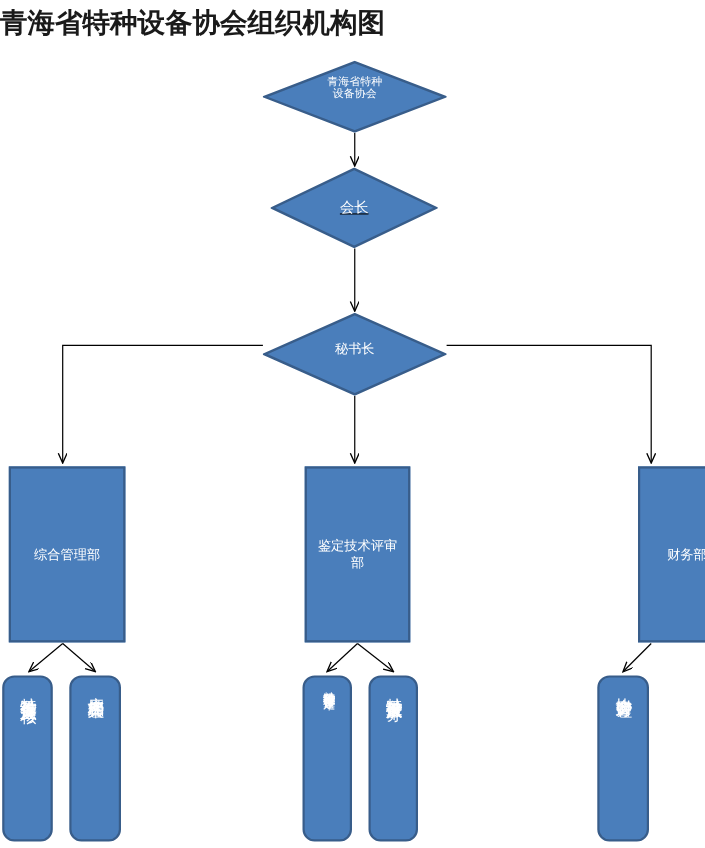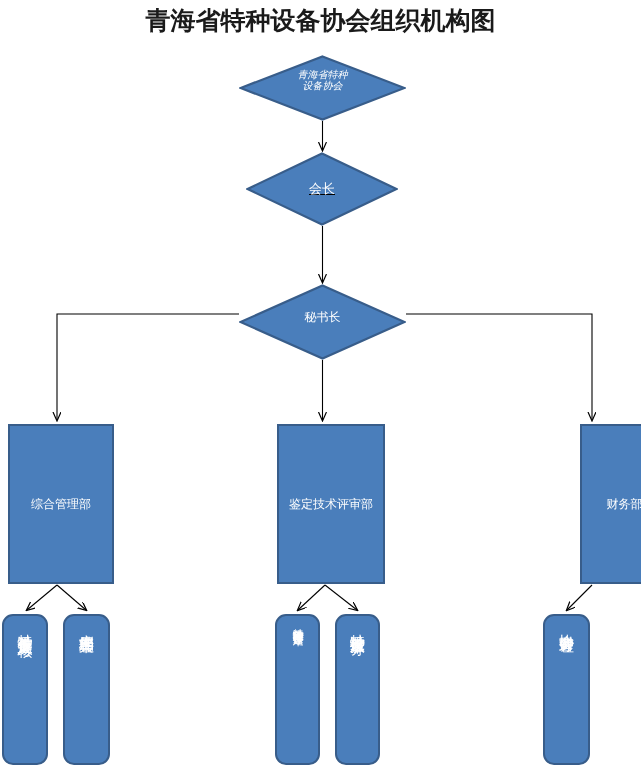--- a/index.html
+++ b/index.html
@@ -14,21 +14,20 @@
     overflow: hidden;
     font-family: "Liberation Sans", "DejaVu Sans", sans-serif;
   }
 
   
   #chart-title {
     position: absolute;
     left: 0;
     top: 4px;
     width: 641px;
-    text-align: center;
     font-family: Liberation Sans, sans-serif;
     font-size: 25px;
     font-weight: bold;
     color: #1a1a1a;
     letter-spacing: 0px;
     white-space: nowrap;
   }
 
   
   #connectors {
@@ -67,21 +66,20 @@
     line-height: 1.15;
     font-size: 11px;
     white-space: pre-line;
   }
 
   #node-association {
     left: 239px;
     top: 55px;
     width: 167px;
     height: 66px;
-    font-style: italic;
   }
   #node-association .dia-label {
     font-size: 10px;
     margin-bottom: 16px;
   }
 
   #node-president {
     left: 246px;
     top: 152px;
     width: 152px;
@@ -109,21 +107,21 @@
     align-items: center;
     justify-content: center;
     color: #ffffff;
     font-size: 12px;
     line-height: 1.25;
     text-align: center;
     top: 424px;
     height: 160px;
   }
   #dept-general  { left: 8px;   width: 106px; }
-  #dept-review   { left: 277px; width: 108px; }
+  #dept-review   { left: 277px; width: 96px; }
   #dept-finance  { left: 580px; width: 89px; align-items: center; }
   #dept-review .dept-label { padding: 0 10px; }
 
   
   .subnode {
     background: #4a7ebb;
     border: 2px solid #385d8a;
     border-radius: 11px;
     top: 614px;
     height: 151px;

